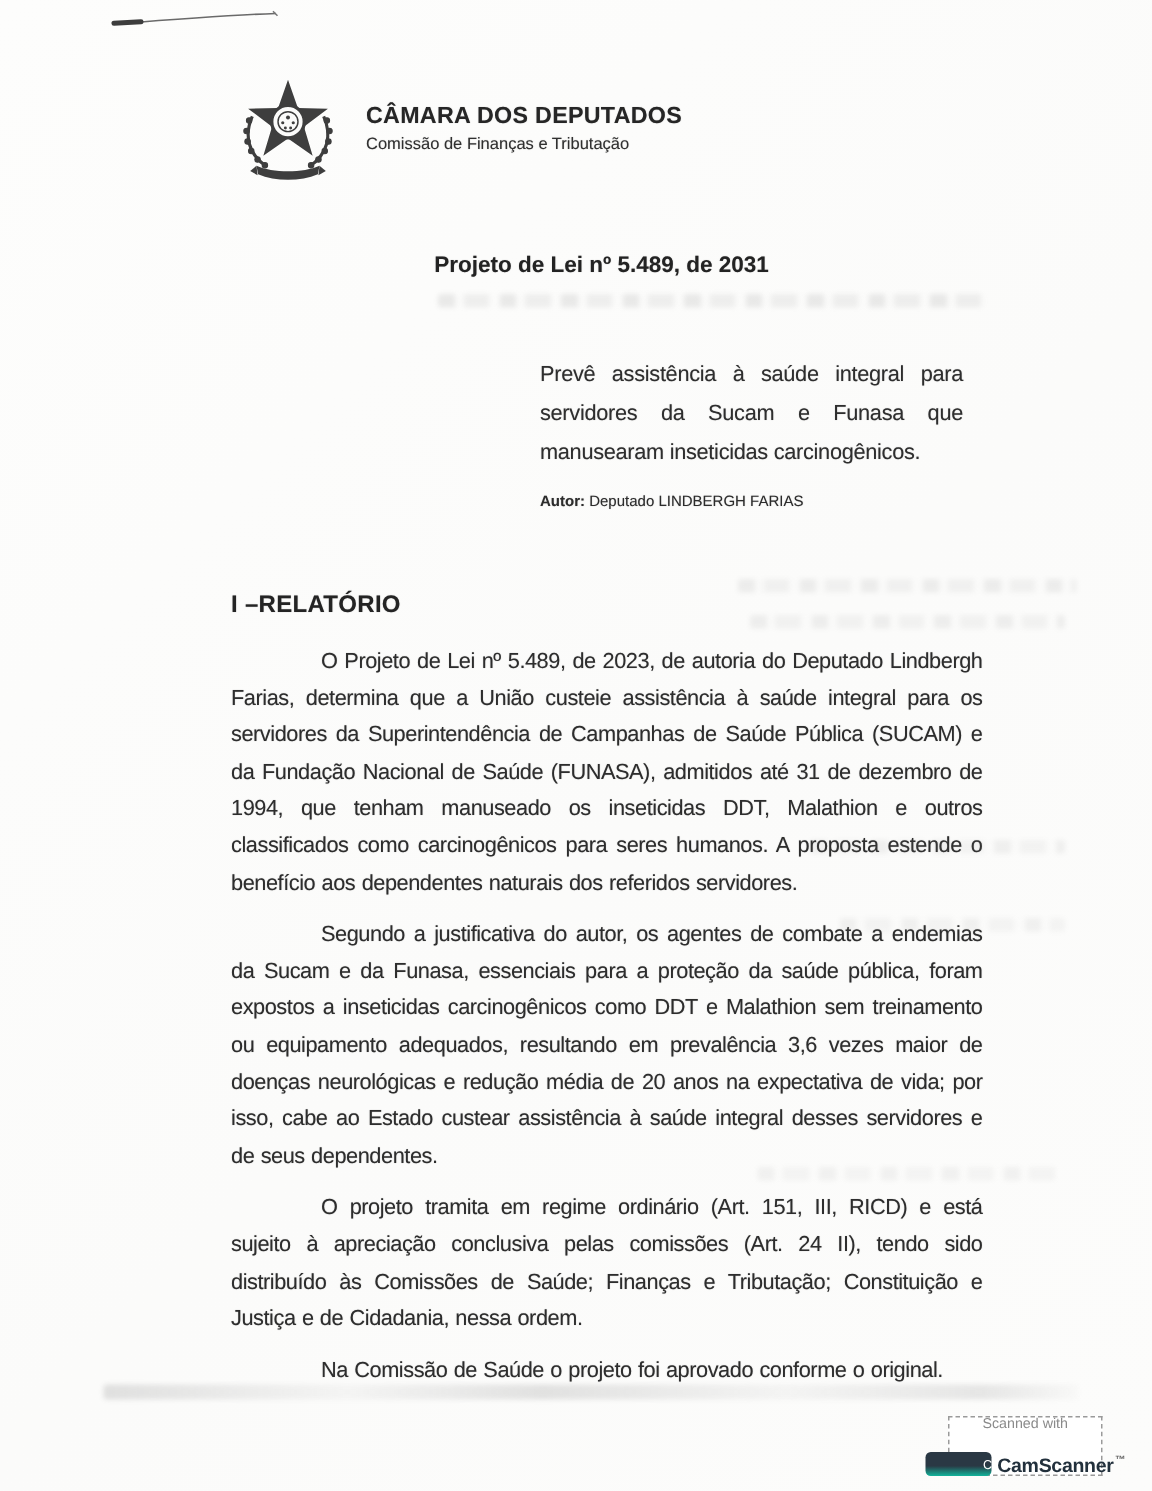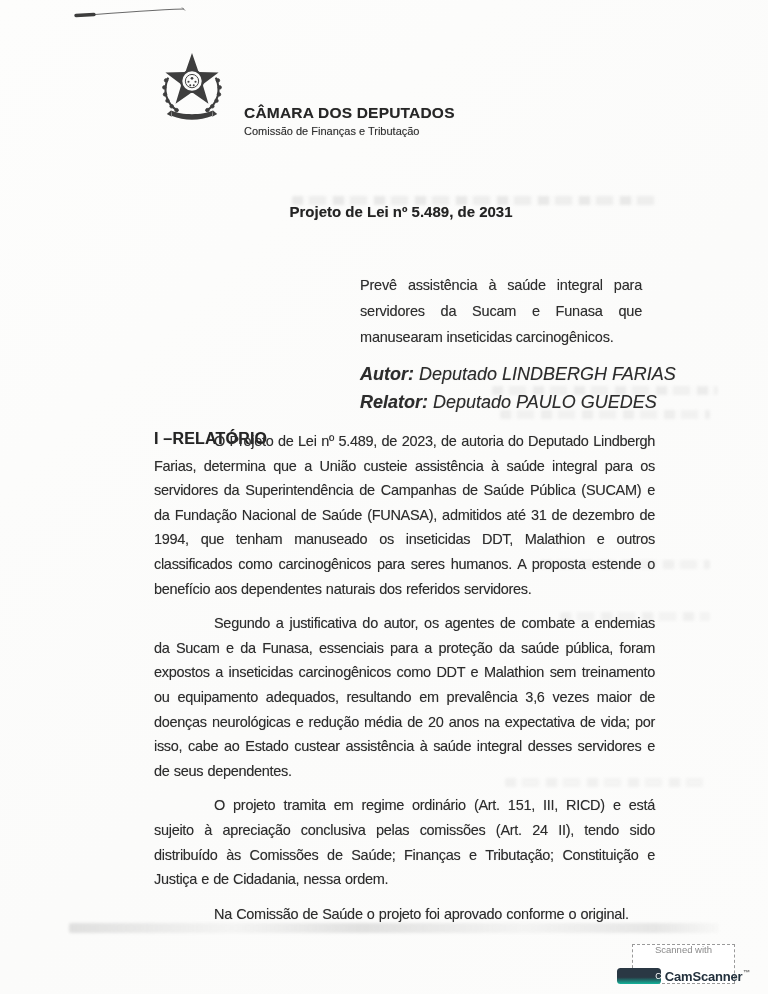--- a/index.html
+++ b/index.html
@@ -9,21 +9,21 @@
     background: #e9e9e9;
   }
   .page {
     position: relative;
     width: 768px; height: 994px;
     background: linear-gradient(135deg, #fdfdfc 0%, #fbfbfa 55%, #fcfcfb 100%);
     overflow: hidden;
     color: #2b2b2b;
   }
   .page * { box-sizing: border-box; }
-  .scantext { text-shadow: 0 0 0.7px rgba(80,80,80,0.45); margin-top: 35px; }
+  .scantext { text-shadow: 0 0 0.7px rgba(80,80,80,0.45); }
 
   
   .pen-mark { position: absolute; left: 72px; top: 3px; width: 125px; height: 22px; }
 
   
   .header { position: absolute; left: 157px; top: 49px; display: flex; }
   .coat { width: 70px; height: 74px; flex: 0 0 auto; }
   .header-text { margin: 20px 0 0 17px; }
   .org-name { font-size: 15.5px; font-weight: bold; letter-spacing: 0.2px; color: #262626; }
   .committee { font-size: 11px; margin-top: 3px; color: #303030; }
@@ -34,21 +34,21 @@
     text-align: center; font-size: 15px; font-weight: bold; color: #232323;
   }
 
   
   .ementa {
     position: absolute; left: 360px; top: 237px; width: 282px;
     font-size: 14.5px; line-height: 26px; text-align: justify;
     letter-spacing: -0.2px; color: #2e2e2e;
   }
 
-  .credit { position: absolute; left: 360px; font-size: 18px; font-style: italic; color: #2c2c2c; }
+  .credit { position: absolute; left: 360px; font-size: 10px; color: #2c2c2c; }
   .credit .lbl { font-weight: bold; }
   .credit.autor { top: 329px; }
   .credit.relator { top: 357px; }
 
   .section-heading {
     position: absolute; left: 154px; top: 395px;
     font-size: 16px; font-weight: bold; color: #242424; letter-spacing: 0.2px;
   }
 
   .body-text { position: absolute; left: 154px; top: 429px; width: 501px; }
@@ -148,24 +148,20 @@
   </div>
 
   <div class="doc-title scantext">Projeto de Lei nº 5.489, de 2031</div>
 
   <div class="ementa scantext">Prevê assistência à saúde integral para servidores da Sucam e Funasa que manusearam inseticidas carcinogênicos.</div>
 
   <div class="credit autor scantext">
     <span class="lbl">Autor:</span>
     <span>Deputado LINDBERGH FARIAS</span>
   </div>
-  <div class="credit relator scantext">
-    <span class="lbl">Relator:</span>
-    <span>Deputado PAULO GUEDES</span>
-  </div>
 
   <div class="section-heading scantext">I –RELATÓRIO</div>
 
   <div class="body-text">
     <p class="scantext">O Projeto de Lei nº 5.489, de 2023, de autoria do Deputado Lindbergh Farias, determina que a União custeie assistência à saúde integral para os servidores da Superintendência de Campanhas de Saúde Pública (SUCAM) e da Fundação Nacional de Saúde (FUNASA), admitidos até 31 de dezembro de 1994, que tenham manuseado os inseticidas DDT, Malathion e outros classificados como carcinogênicos para seres humanos. A proposta estende o benefício aos dependentes naturais dos referidos servidores.</p>
     <p class="scantext">Segundo a justificativa do autor, os agentes de combate a endemias da Sucam e da Funasa, essenciais para a proteção da saúde pública, foram expostos a inseticidas carcinogênicos como DDT e Malathion sem treinamento ou equipamento adequados, resultando em prevalência 3,6 vezes maior de doenças neurológicas e redução média de 20 anos na expectativa de vida; por isso, cabe ao Estado custear assistência à saúde integral desses servidores e de seus dependentes.</p>
     <p class="scantext">O projeto tramita em regime ordinário (Art. 151, III, RICD) e está sujeito à apreciação conclusiva pelas comissões (Art. 24 II), tendo sido distribuído às Comissões de Saúde; Finanças e Tributação; Constituição e Justiça e de Cidadania, nessa ordem.</p>
     <p class="scantext">Na Comissão de Saúde o projeto foi aprovado conforme o original.</p>
   </div>
 

